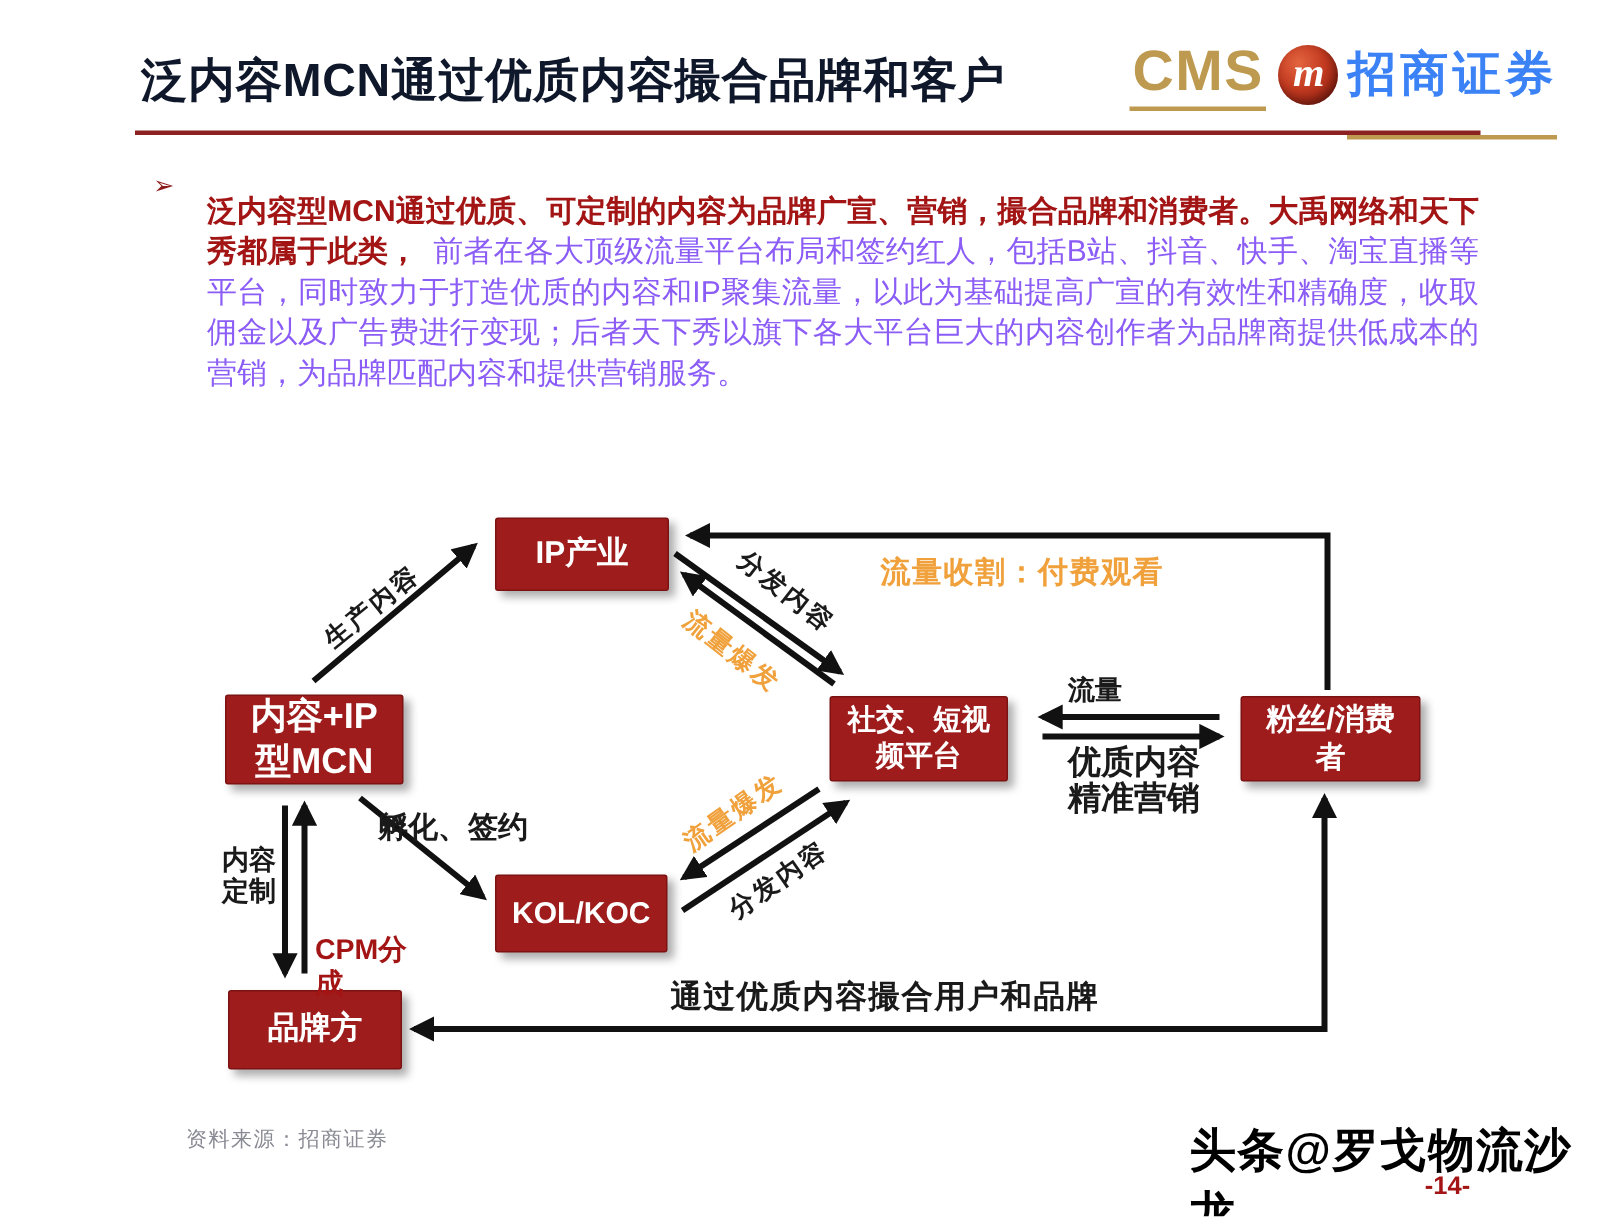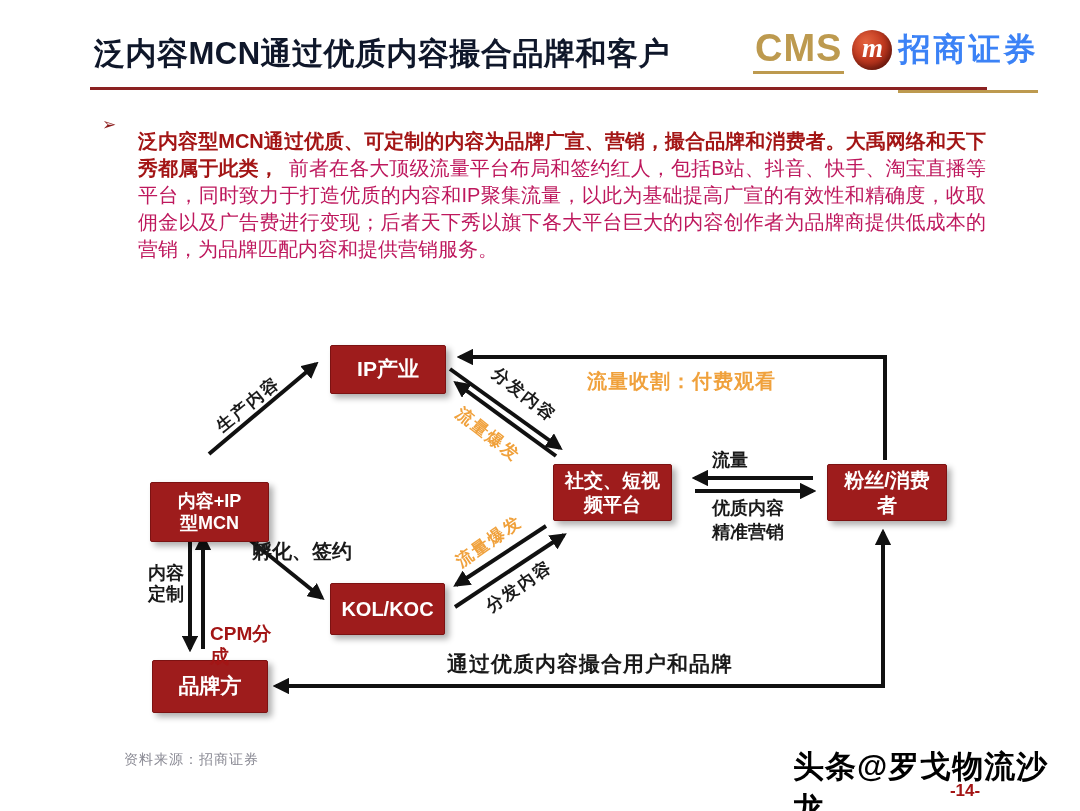--- a/index.html
+++ b/index.html
@@ -32,49 +32,49 @@
     border-bottom:3px solid #BD9A4F;padding-bottom:20px;
   }
   .head-rule{position:absolute;left:90px;top:87px;width:897px;height:3px;background:#8B2121;}
   
   .bullet{position:absolute;left:102px;top:114px;font-size:17px;color:#8B1A1A;}
   .intro{
     position:absolute;left:138px;top:108px;width:848px;
     font-size:20px;line-height:27px;text-align:justify;
   }
   .intro .lead{color:#A31515;font-weight:bold;}
-  .intro .body{color:#be185d;margin-left:10px;}
+  .intro .body{color:#8b5cf6;margin-left:10px;}
   
   .fig-caption{
     position:absolute;left:140px;top:299px;
     font-size:19px;font-weight:bold;color:#A31515;letter-spacing:.5px;
   }
   .node{
     position:absolute;background:#9E1C1C;border:1px solid #7C1212;border-radius:2px;
     color:#ffffff;font-weight:bold;display:flex;align-items:center;justify-content:center;
     text-align:center;white-space:pre-line;line-height:1.25;
     box-shadow:4px 4px 6px rgba(0,0,0,.32);
   }
   .node-ip    {left:330px;top:345px;width:114px;height:47px;font-size:21px;}
-  .node-mcn   {left:150px;top:482px;width:117px;height:58px;font-size:18px;}
+  .node-mcn   {left:150px;top:463px;width:117px;height:58px;font-size:24px;}
   .node-social{left:553px;top:464px;width:117px;height:55px;font-size:19px;}
   .node-fans  {left:827px;top:464px;width:118px;height:55px;font-size:20px;}
   .node-kol   {left:330px;top:583px;width:113px;height:50px;font-size:20px;}
   .node-brand {left:152px;top:660px;width:114px;height:51px;font-size:21px;}
   .arrows{position:absolute;left:0;top:0;width:1080px;height:811px;pointer-events:none;}
   .lbl{position:absolute;color:#1a1a1a;font-weight:600;white-space:pre-line;}
   .lbl-orange{color:#F0A13C;font-weight:bold;}
   .lbl-red{color:#A31515;font-weight:bold;}
   .rot{width:112px;text-align:center;letter-spacing:2px;}
   .lbl-produce   {left:192px;top:393px;font-size:17px;transform:rotate(-39deg);}
   .lbl-harvest   {left:587px;top:368px;font-size:20px;letter-spacing:1px;}
   .lbl-dist-top  {left:468px;top:383px;font-size:17px;transform:rotate(38deg);}
   .lbl-burst-top {left:432px;top:423px;font-size:17px;transform:rotate(38deg);}
   .lbl-traffic   {left:700px;top:448px;width:60px;text-align:center;font-size:18px;}
-  .lbl-quality   {left:696px;top:496px;width:104px;text-align:center;font-size:18px;line-height:24px;}
+  .lbl-quality   {left:696px;top:496px;width:104px;text-align:right;font-size:22px;line-height:24px;}
   .lbl-incubate  {left:252px;top:538px;font-size:20px;}
   .lbl-custom    {left:144px;top:563px;width:44px;text-align:center;font-size:18px;line-height:21px;}
   .lbl-cpm       {left:210px;top:578px;width:70px;font-size:19px;line-height:23px;margin-top:44px;}
   .lbl-burst-bot {left:433px;top:530px;font-size:17px;transform:rotate(-35deg);}
   .lbl-dist-bot  {left:463px;top:575px;font-size:17px;transform:rotate(-35deg);}
   .lbl-match     {left:447px;top:650px;font-size:21px;font-weight:bold;letter-spacing:1px;}
   
   .source{position:absolute;left:124px;top:751px;font-size:14px;color:#8A8A94;letter-spacing:1px;}
   .watermark{position:absolute;left:793px;top:746px;width:280px;font-size:31px;font-weight:800;color:#000;letter-spacing:1px;}
   .page-num{position:absolute;left:925px;top:781px;width:80px;text-align:center;font-size:17px;font-weight:bold;color:#A31515;}

